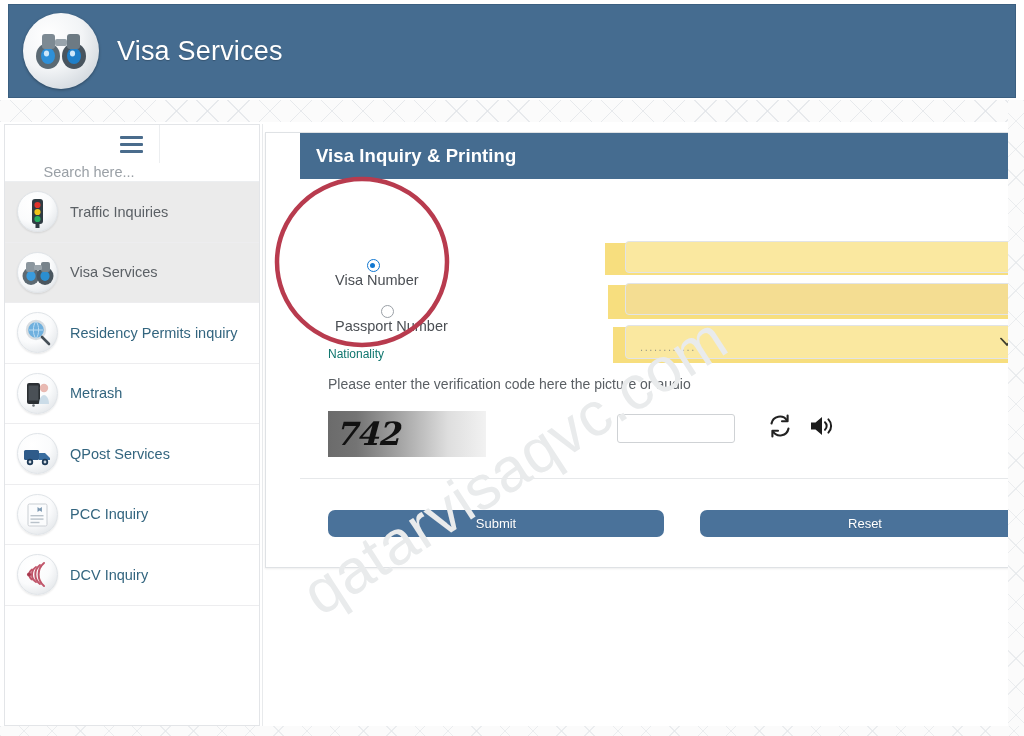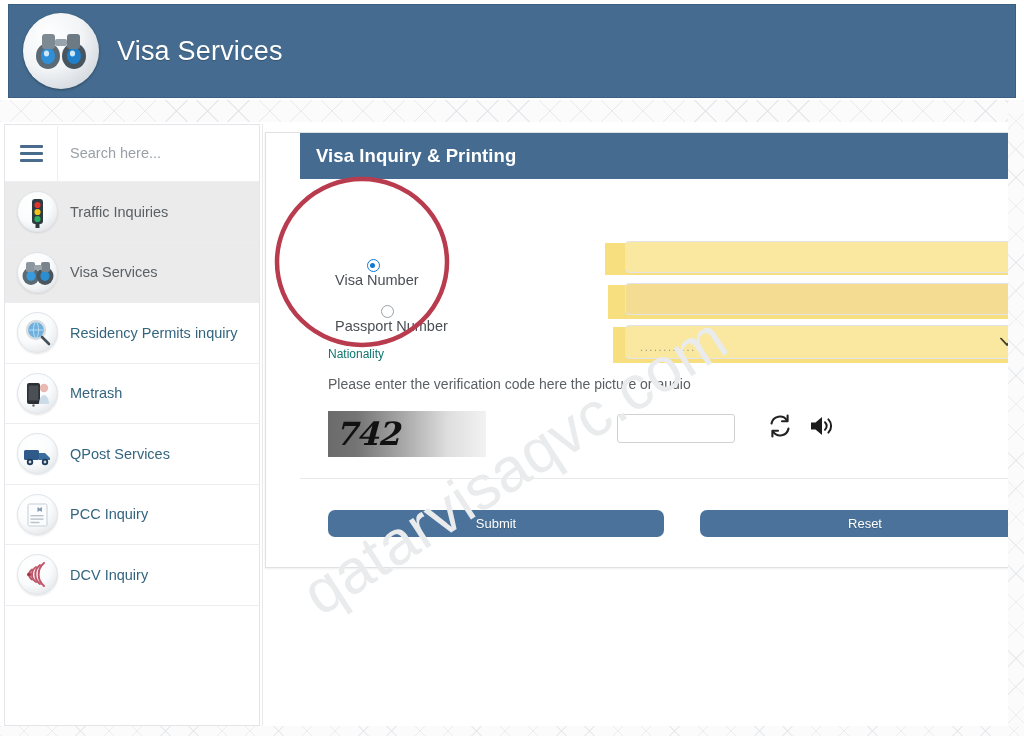--- a/index.html
+++ b/index.html
@@ -111,20 +111,21 @@
     border-top: 1px solid #e3e5e8;
     box-sizing: border-box;
     overflow: hidden;
   }
   #sidebar-top {
     display: flex;
     align-items: center;
     height: 56px;
     border-bottom: 1px solid #eceef0;
     background: #ffffff;
+    flex-direction: column;
   }
   #hamburger-btn {
     width: 55px;
     height: 55px;
     display: flex;
     flex-direction: column;
     justify-content: center;
     align-items: center;
     gap: 4px;
     border-right: 1px solid #eceef0;

